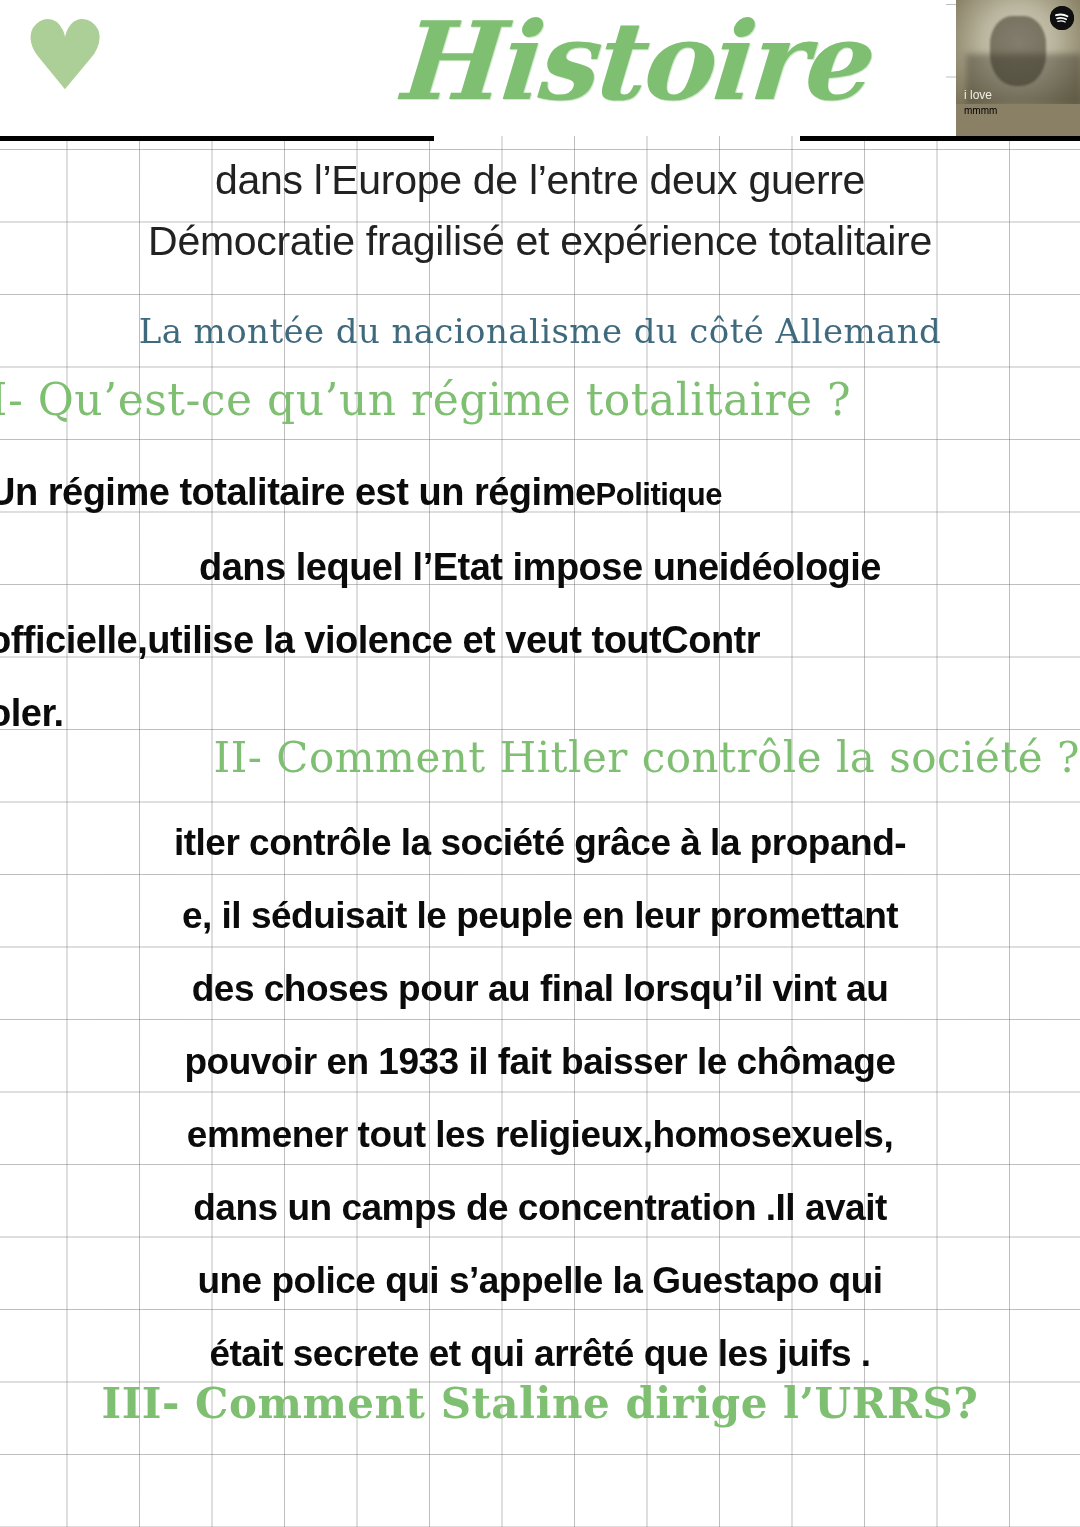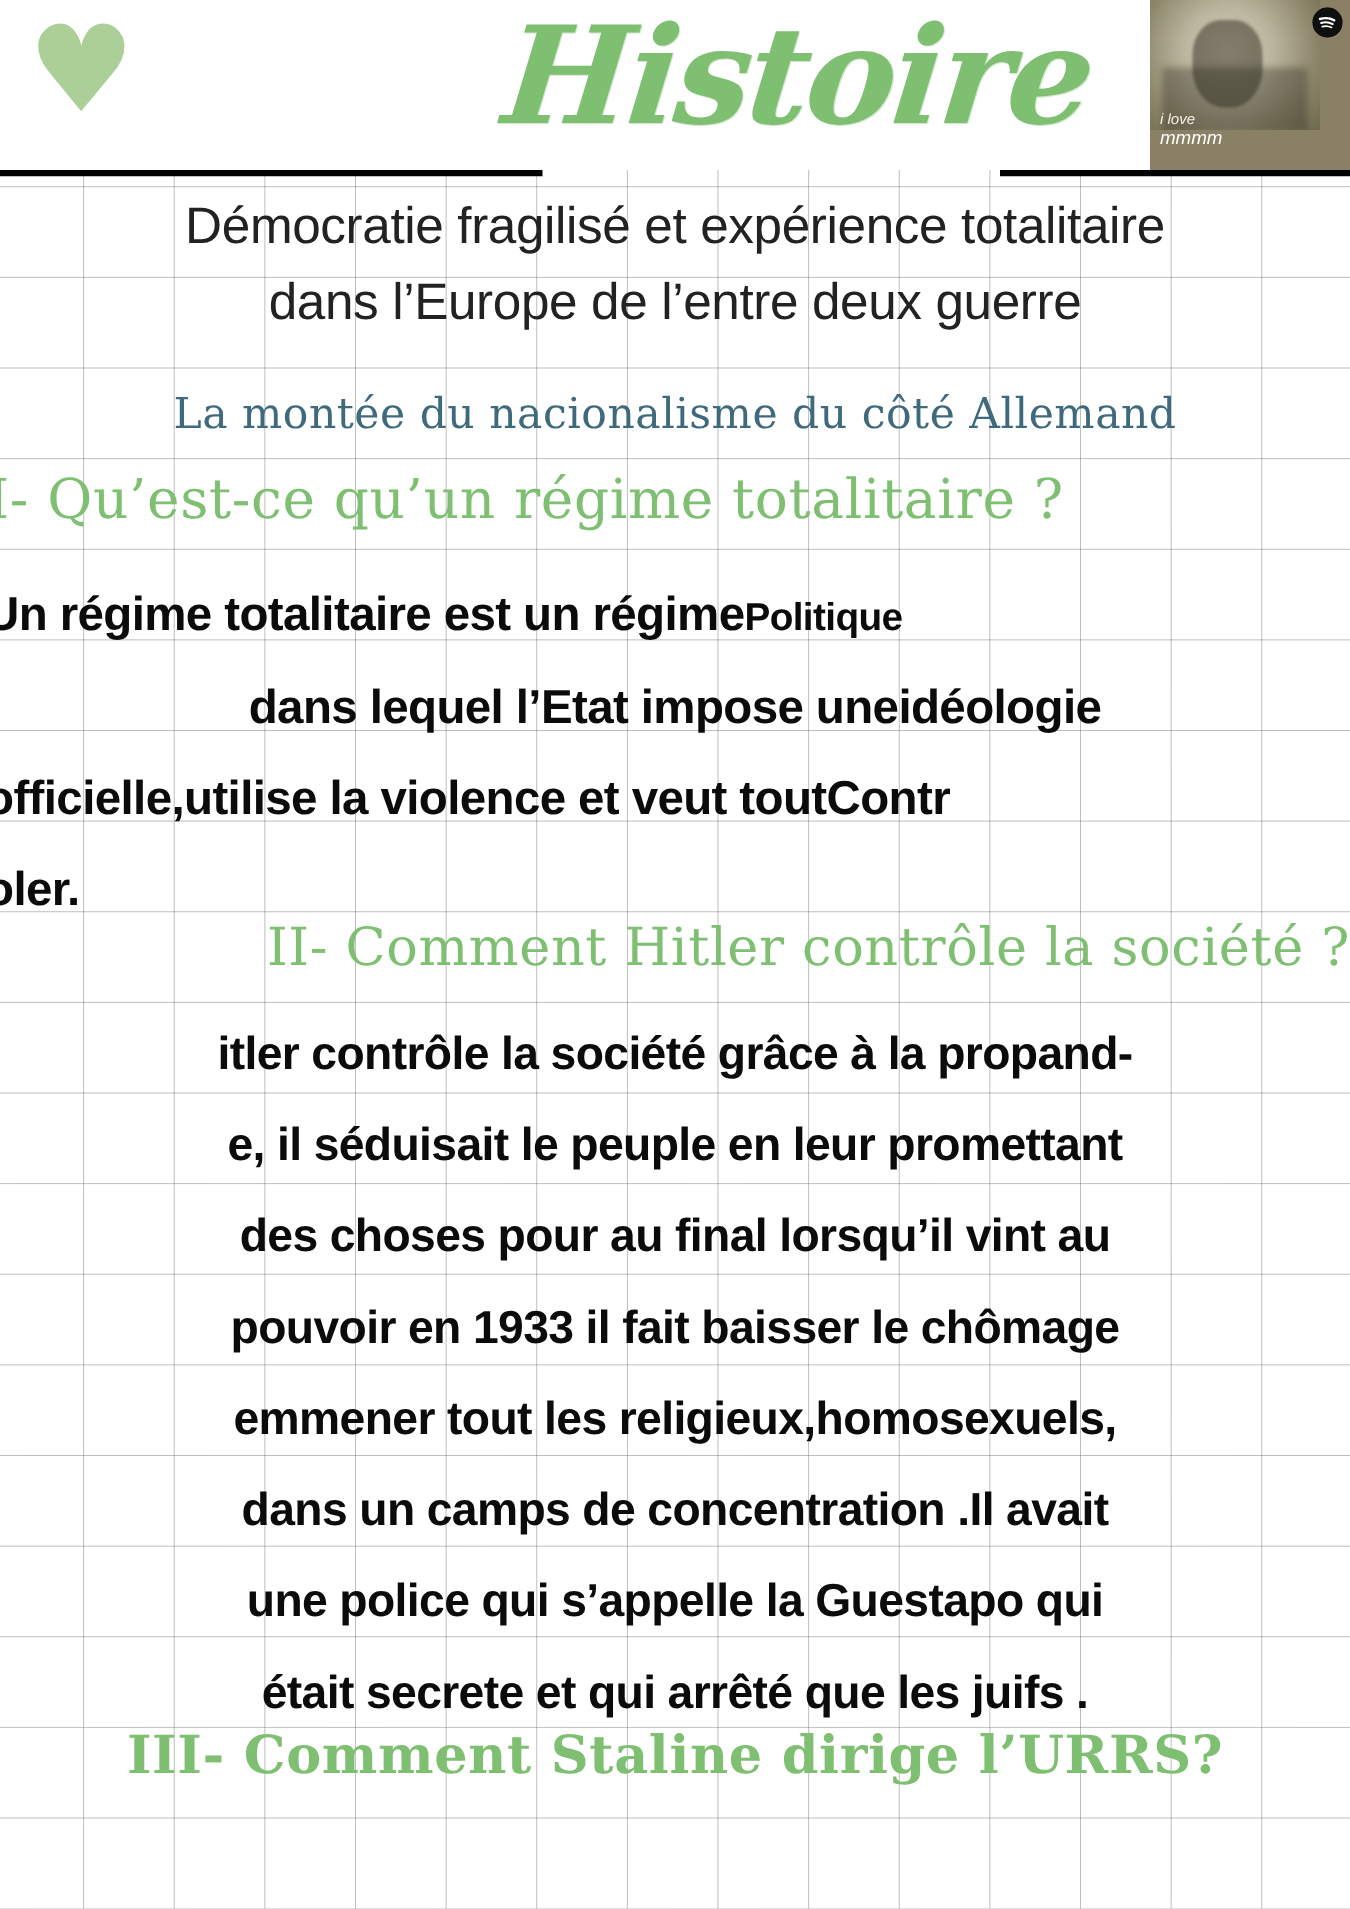--- a/index.html
+++ b/index.html
@@ -88,26 +88,25 @@
     letter-spacing: -3px;
     transform: skewX(-6deg);
     text-shadow: 1px 1px 0 rgba(127,191,114,0.35);
   }
 
   
   #spotify-card {
     position: absolute;
     right: 0px;
     top: 0px;
-    width: 160px;
+    width: 124px;
     height: 136px;
     background: #8a8066;
     z-index: 8;
     overflow: hidden;
-    font-style: italic;
   }
   #spotify-art {
     position: absolute;
     left: 0; top: 0;
     width: 136px;
     height: 104px;
     background:
       radial-gradient(circle at 46% 40%, #d8d3c2 0%, #b9b49d 38%, #8e876c 72%, #6e684f 100%);
     overflow: hidden;
   }
@@ -141,21 +140,21 @@
   #spotify-logo svg { display:block; }
   #spotify-meta {
     position: absolute;
     left: 8px;
     top: 88px;
     z-index: 3;
     color: #f2efe6;
     font-family: "Liberation Sans", sans-serif;
   }
   #spotify-track { font-size: 12px; line-height: 15px; }
-  #spotify-artist { font-size: 15px; line-height: 15px; color: #ffffff; }
+  #spotify-artist { font-size: 10px; line-height: 15px; color: #000000; }
 
   
   #subtitle {
     position: absolute;
     left: 0px;
     top: 150px;
     width: 1080px;
     text-align: center;
     z-index: 4;
     font-family: "Liberation Sans", sans-serif;
@@ -273,22 +272,22 @@
         <path d="M7.8 15.3c2.5-0.7 5.2-0.5 7.4 0.7" stroke="#ffffff" stroke-width="1.3" fill="none" stroke-linecap="round"></path>
       </svg>
     </div>
     <div id="spotify-meta">
       <div id="spotify-track">i love</div>
       <div id="spotify-artist">mmmm</div>
     </div>
   </div>
 
   <div id="subtitle">
+    <div>dans l’Europe de l’entre deux guerre</div>
     <div>Démocratie fragilisé et expérience totalitaire</div>
-    <div>dans l’Europe de l’entre deux guerre</div>
   </div>
 
   <div id="blue-line">La montée du nacionalisme du côté Allemand</div>
 
   <div class="section-heading" id="heading-1">I- Qu’est-ce qu’un régime totalitaire ?</div>
 
   <div class="body-block" id="answer-1">
     <span class="ln"><span>Un régime totalitaire est un  régime</span><span class="small-tail">Politique</span></span>
     <span class="ln c"> dans lequel l’Etat impose uneidéologie</span>
     <span class="ln"><span>officielle,utilise la violence et veut tout</span><span>Contr</span></span>

